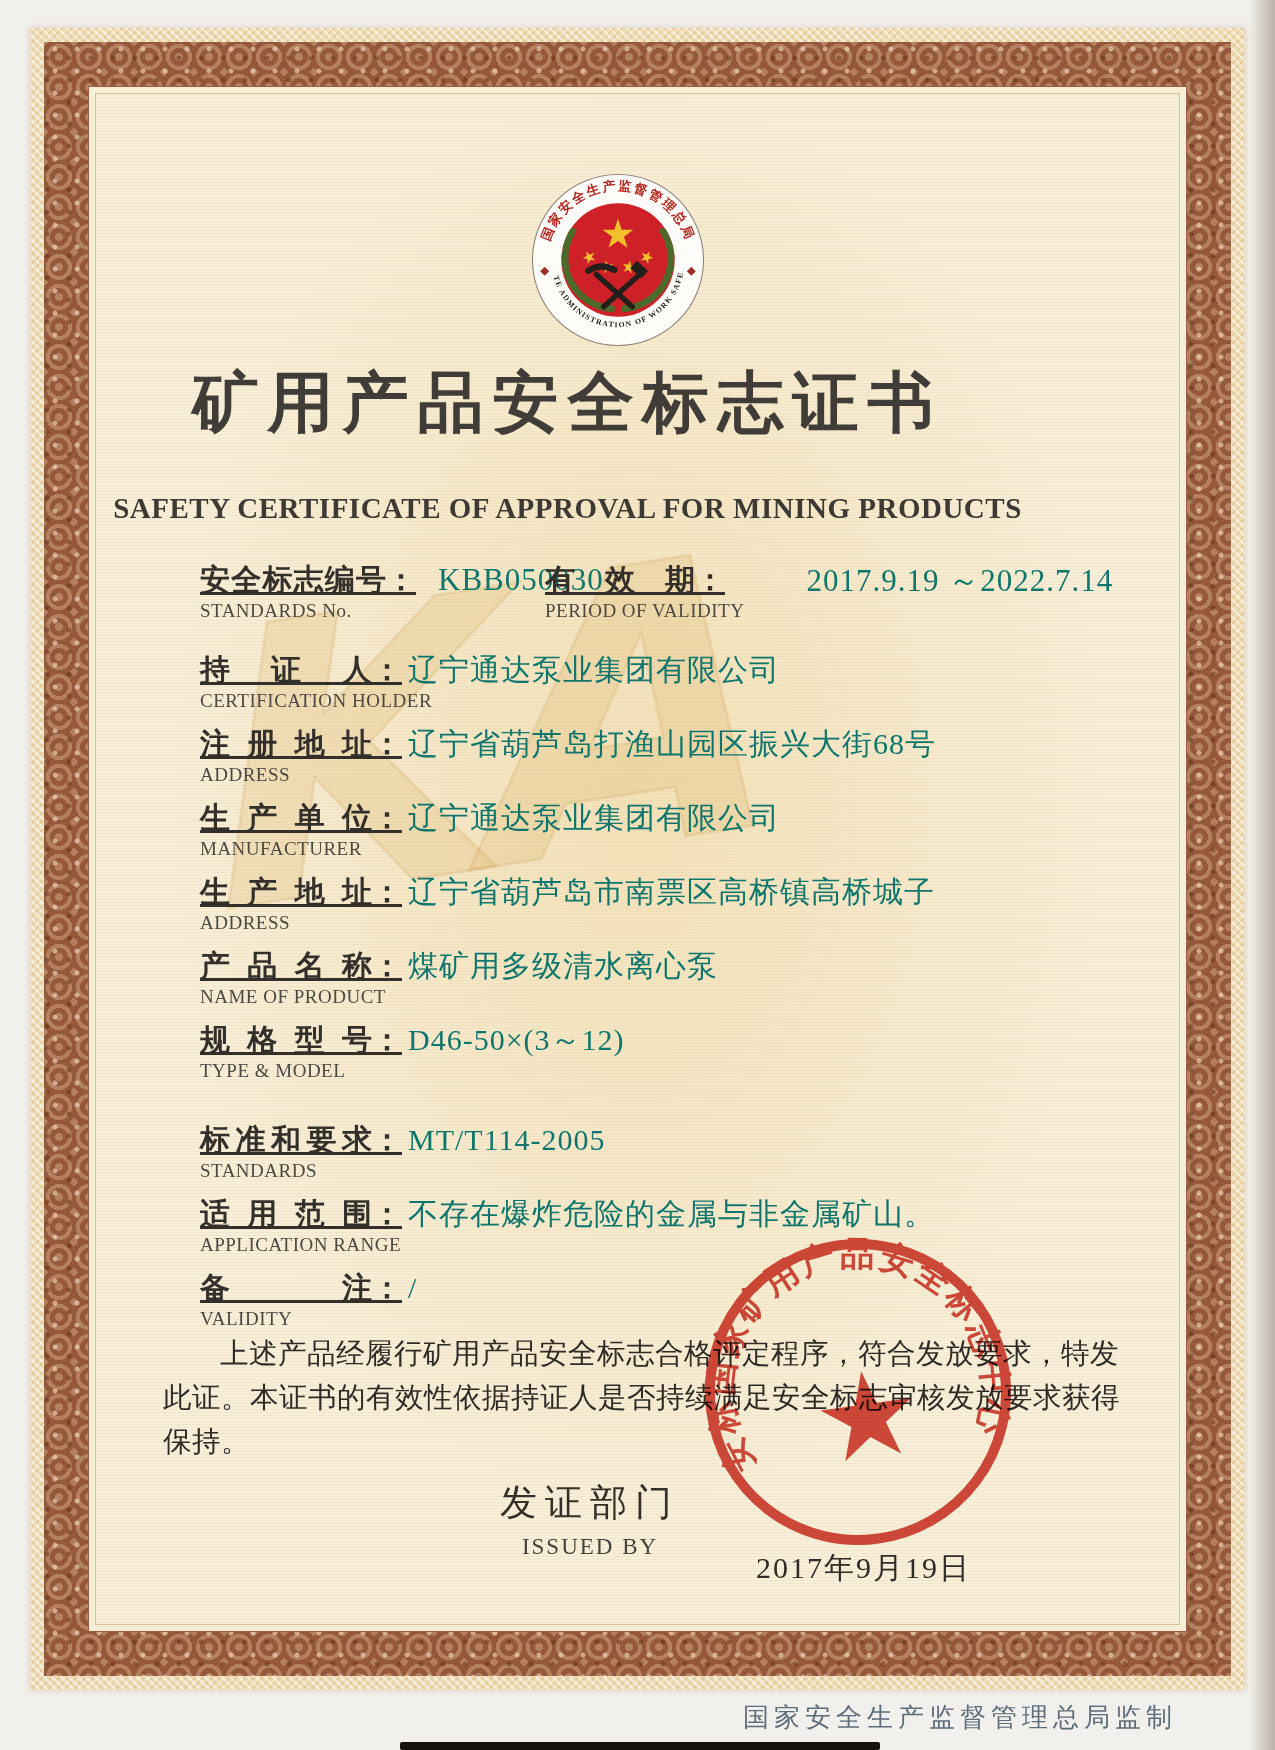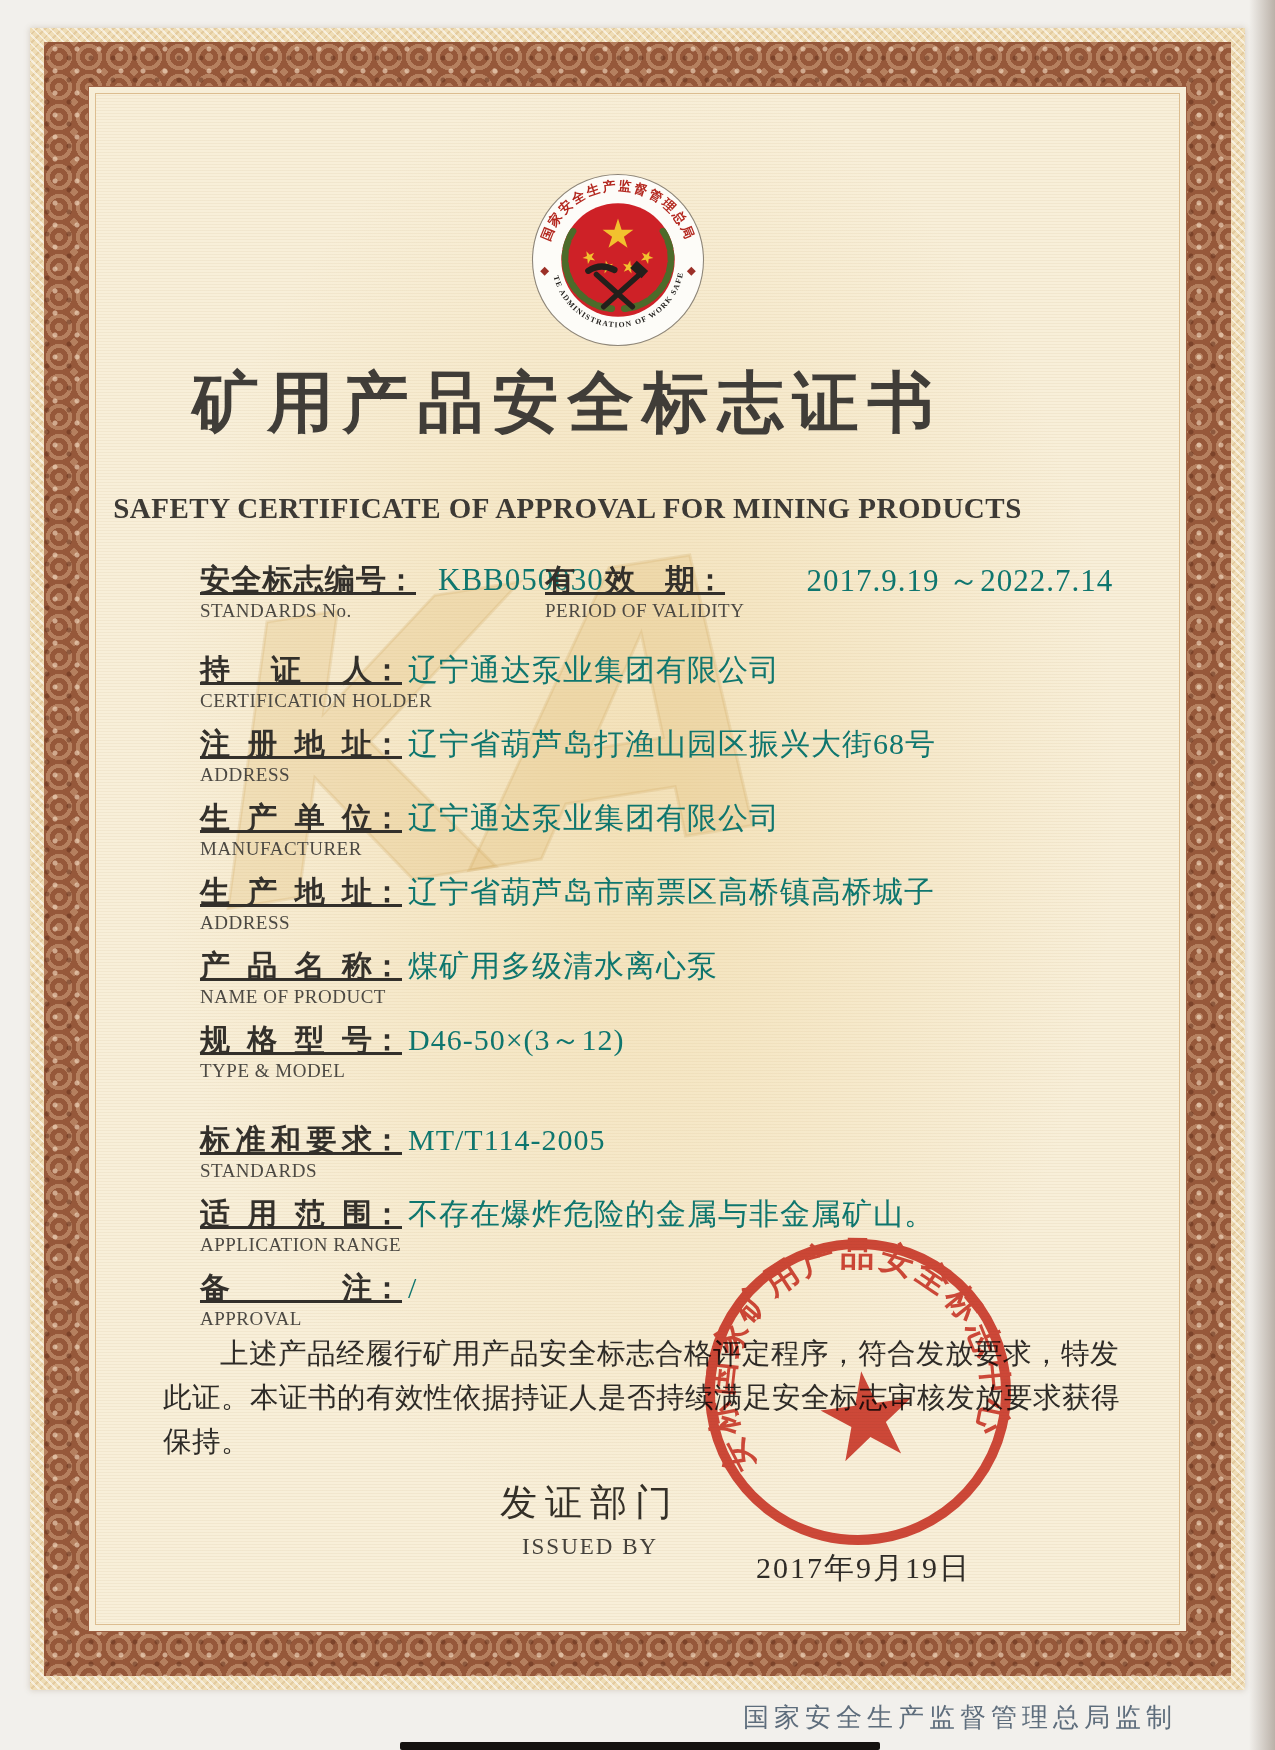--- a/index.html
+++ b/index.html
@@ -238,21 +238,21 @@
       </div>
       <div class="sub-en f-sub">APPLICATION RANGE</div>
     </div>
 
     <div class="field-row">
       <div class="main">
         <span class="zh just f-label">备注</span>
           <span class="zh f-colon">：</span>
         <span class="val f-value">/</span>
       </div>
-      <div class="sub-en f-sub">APPROVAL</div>
+      <div class="sub-en f-sub">VALIDITY</div>
     </div>
   </div>
 
   <div class="statement">上述产品经履行矿用产品安全标志合格评定程序，符合发放要求，特发此证。本证书的有效性依据持证人是否持续满足安全标志审核发放要求获得保持。</div>
 
   <div class="issued">
     <div class="zh-big">发证部门</div>
     <div class="en">ISSUED BY</div>
   </div>
 

